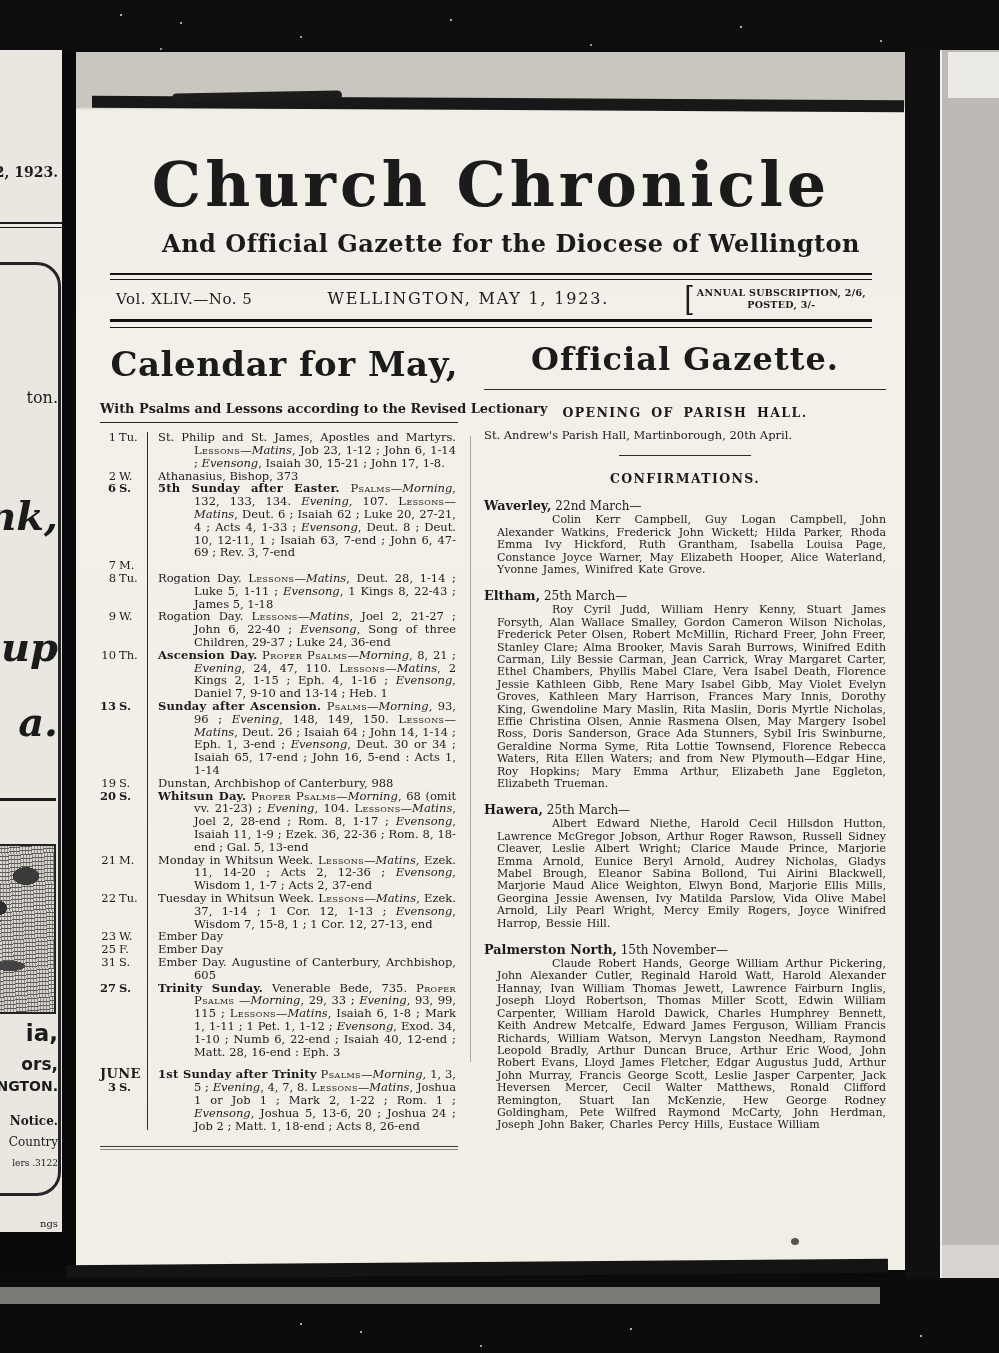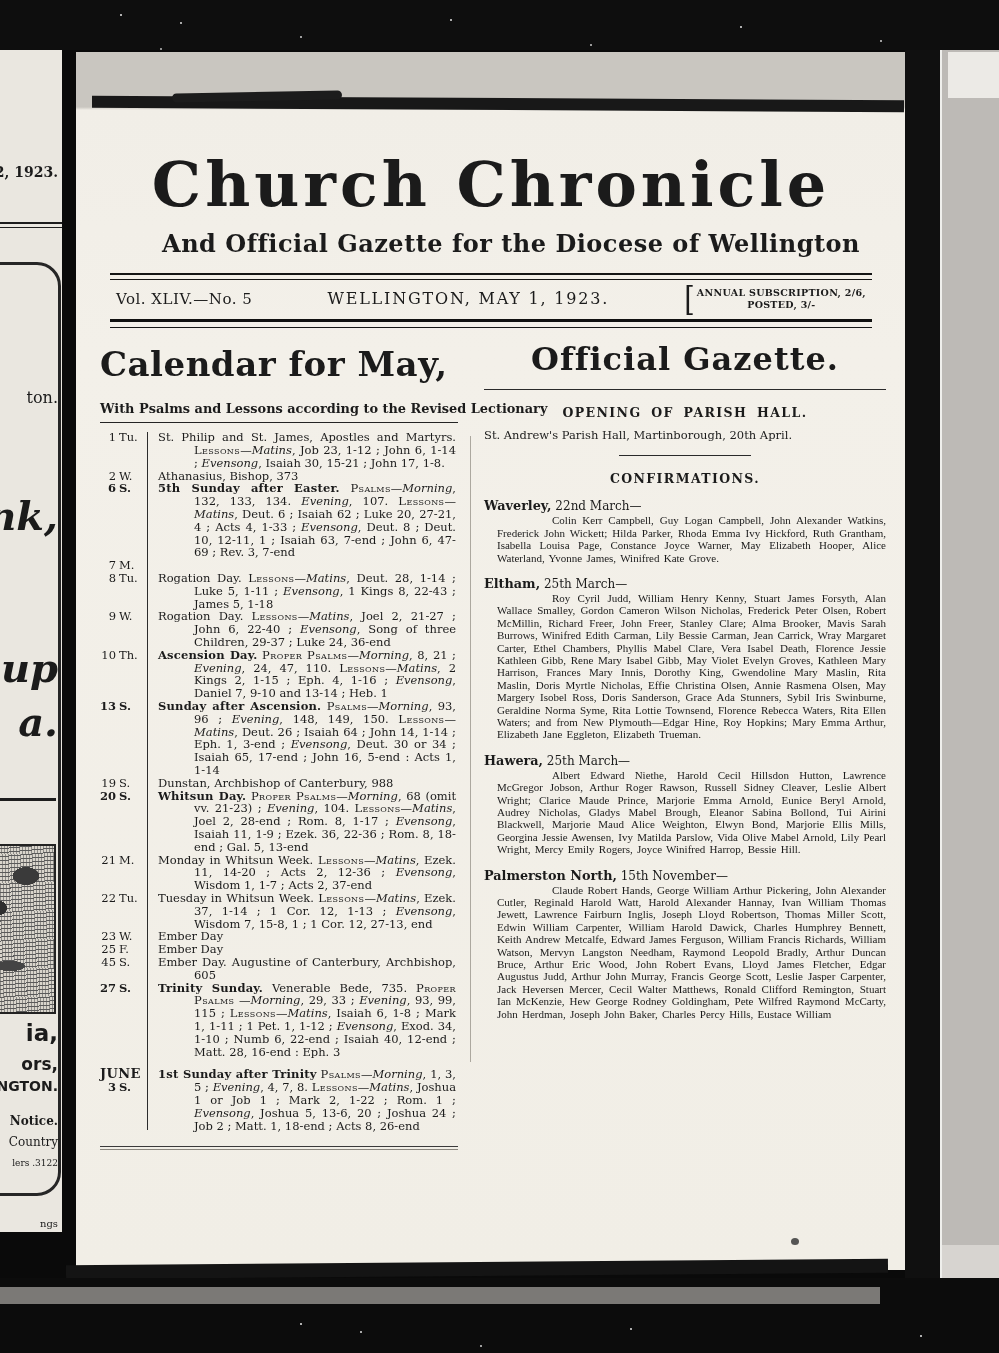--- a/index.html
+++ b/index.html
@@ -31,21 +31,21 @@
            background:
              radial-gradient(ellipse 18px 13px at 16px 62px,#2e2e2e 0 60%,transparent 61%),
              radial-gradient(ellipse 24px 16px at 46px 30px,#3a3a3a 0 55%,transparent 56%),
              radial-gradient(ellipse 30px 10px at 30px 120px,#444 0 50%,transparent 51%),
              repeating-linear-gradient(175deg,#5a5a5a 0 1px,transparent 1px 4px),
              repeating-linear-gradient(88deg,rgba(90,90,90,.6) 0 1px,transparent 1px 3px),
              #d9d5cc;}
   .f-date{top:118px;font-size:14px;font-weight:bold;}
   .f-ton{top:342px;font-size:16px;}
   .f-nk{top:446px;font-size:40px;font-weight:bold;font-style:italic;}
-  .f-up{top:598px;font-size:40px;font-weight:bold;font-style:italic;}
+  .f-up{top:577px;font-size:40px;font-weight:bold;font-style:italic;}
   .f-a{top:652px;font-size:40px;font-weight:bold;font-style:italic;}
   .f-ia{top:974px;font-size:23px;font-weight:bold;font-family:"DejaVu Sans","Liberation Sans",sans-serif;}
   .f-ors{top:1008px;font-size:17px;font-weight:bold;font-family:"DejaVu Sans","Liberation Sans",sans-serif;}
   .f-ngton{top:1032px;font-size:14px;font-weight:bold;font-family:"DejaVu Sans","Liberation Sans",sans-serif;}
   .f-notice{top:1068px;font-size:12px;font-weight:bold;}
   .f-country{top:1089px;font-size:12px;}
   .f-lers{top:1112px;font-size:9px;}
   .f-ngs{top:1172px;font-size:10px;}
 
   
@@ -65,21 +65,21 @@
   .vol-date{font-size:16px;letter-spacing:1.8px;padding-top:2px;}
   .subs{display:flex;align-items:center;}
   .subs .bracket{font-size:27px;font-weight:400;transform:scaleY(1.25);margin-right:2px;line-height:.9;}
   .subs-lines{font-size:9.5px;font-weight:bold;letter-spacing:.3px;text-align:center;line-height:1.25;}
 
   .columns{display:flex;margin:12px 20px 0 24px;}
   .col-left{width:358px;flex:none;}
   .col-divider{width:1px;background:#aca89f;margin:96px 13px 88px 12px;flex:none;}
   .col-right{flex:1;min-width:0;}
 
-  .cal-title{margin:4px 0 0;font-size:34px;font-weight:700;text-align:left;letter-spacing:.5px;}
+  .cal-title{margin:4px 0 0;font-size:34px;font-weight:700;text-align:right;letter-spacing:.5px;}
   .cal-sub{margin-top:17px;font-size:12.9px;font-weight:700;text-align:center;white-space:nowrap;}
   .cal-top-rule{margin-top:6px;border-top:1.5px solid #242424;}
   #calendar-entries{position:relative;margin-top:8px;font-size:11.5px;line-height:12.8px;}
   #calendar-entries::before{content:"";position:absolute;left:47px;top:1px;bottom:2px;width:1px;background:#2c2c2c;}
   .cal-row{display:flex;}
   .cal-row.has-month{margin-top:10px;}
   .cal-date{flex:none;width:47px;}
   .cal-date .d{display:inline-block;width:16px;text-align:right;}
   .cal-date .wd{display:inline-block;margin-left:3px;}
   .cal-row.bold .cal-date{font-weight:700;}
@@ -91,21 +91,21 @@
 
   .gaz-title{margin:0;font-size:32px;font-weight:700;text-align:center;letter-spacing:1px;}
   .gaz-rule{margin-top:11px;border-top:1.5px solid #2a2a2a;}
   .gaz-head{margin:15px 0 0;font-size:12.5px;font-weight:700;letter-spacing:1.4px;text-align:center;word-spacing:4px;}
   .gaz-parish{margin:9px 0 0;font-size:11.5px;line-height:13px;}
   .gaz-short-rule{width:132px;margin:13px auto 0;border-top:1.5px solid #2a2a2a;}
   #confirmation-groups{margin-top:11px;}
   .conf-group{margin-top:12px;}
   .conf-head{font-size:12px;}
   .conf-head b{font-size:12.8px;}
-  .conf-names{margin:1px 0 0 13px;font-size:11px;line-height:12.4px;text-align:justify;text-indent:55px;word-spacing:1.5px;font-family:Liberation Serif, serif;}
+  .conf-names{margin:1px 0 0 13px;font-size:11px;line-height:12.4px;text-align:justify;text-indent:55px;word-spacing:1.5px;}
 </style>
 </head>
 <body>
 
 <div id="stage">
 
   <div class="film-top">
       <div class="speck" style="left:120px;top:14px;"></div>
     </div>
   <div class="right-black"></div>
@@ -217,21 +217,21 @@
             </div>
             <div class="cal-row">
               <div class="cal-date"><span class="d">23</span><span class="wd">W.</span></div>
               <div class="cal-body">Ember Day</div>
             </div>
             <div class="cal-row">
               <div class="cal-date"><span class="d">25</span><span class="wd">F.</span></div>
               <div class="cal-body">Ember Day</div>
             </div>
             <div class="cal-row">
-              <div class="cal-date"><span class="d">45</span><span class="wd">S.</span></div>
+              <div class="cal-date"><span class="d">31</span><span class="wd">S.</span></div>
               <div class="cal-body">Ember Day.  Augustine of Canterbury, Archbishop, 605</div>
             </div>
             <div class="cal-row bold">
               <div class="cal-date"><span class="d">27</span><span class="wd">S.</span></div>
               <div class="cal-body"><b>Trinity Sunday.</b>  Venerable Bede, 735.  <span class="sc">Proper Psalms</span> —<i>Morning</i>, 29, 33 ;  <i>Evening</i>, 93, 99, 115 ;  <span class="sc">Lessons</span>—<i>Matins</i>, Isaiah 6, 1-8 ;  Mark 1, 1-11 ;  1 Pet. 1, 1-12 ;  <i>Evensong</i>, Exod. 34, 1-10 ;  Numb 6, 22-end ;  Isaiah 40, 12-end ;  Matt. 28, 16-end :  Eph. 3</div>
             </div>
             <div class="cal-row bold has-month">
               <div class="cal-date"><div class="month-label">JUNE</div><span class="d">3</span><span class="wd">S.</span></div>
               <div class="cal-body"><b>1st Sunday after Trinity</b>  <span class="sc">Psalms</span>—<i>Morning</i>, 1, 3, 5 ; <i>Evening</i>, 4, 7, 8.  <span class="sc">Lessons</span>—<i>Matins</i>, Joshua 1 or Job 1 ;  Mark 2, 1-22 ;  Rom. 1 ;  <i>Evensong</i>, Joshua 5, 13-6, 20 ;  Joshua 24 ;  Job 2 ;  Matt. 1, 18-end ;  Acts 8, 26-end</div>
             </div>

